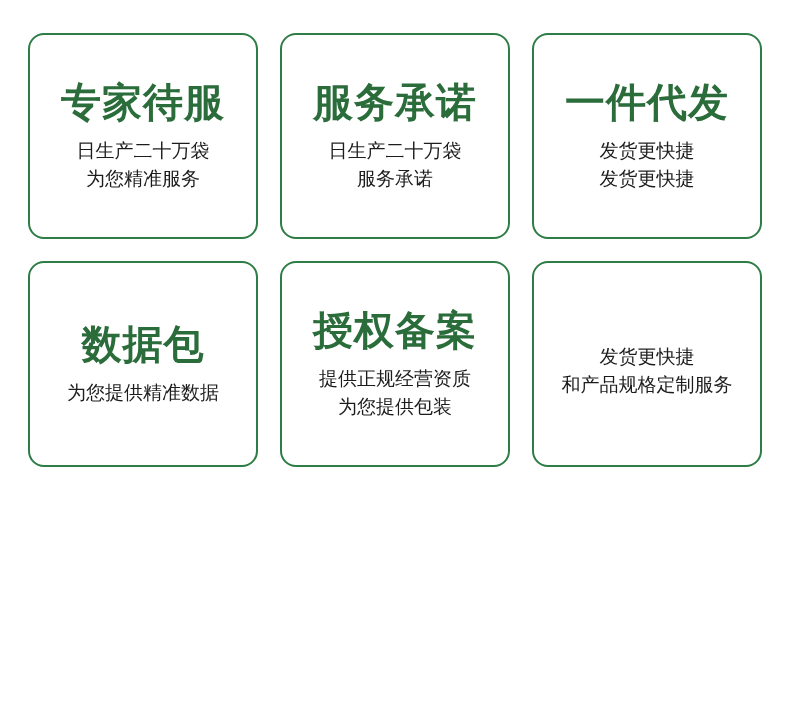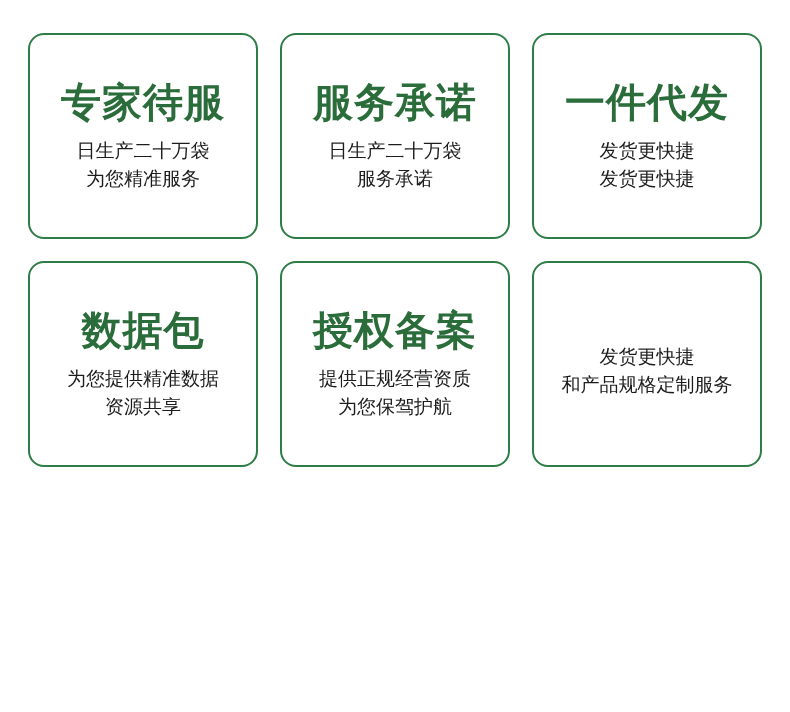--- a/index.html
+++ b/index.html
@@ -109,29 +109,28 @@
       <div class="card-desc">
         <span class="line">发货更快捷</span>
         <span class="line">发货更快捷</span>
       </div>
     </div>
 
     <div class="card">
       <div class="card-title">数据包</div>
       <div class="card-desc">
         <span class="line">为您提供精准数据</span>
-        <span class="line">资源共享</span>
       </div>
     </div>
 
     <div class="card">
       <div class="card-title">授权备案</div>
       <div class="card-desc">
         <span class="line">提供正规经营资质</span>
-        <span class="line">为您保驾护航</span>
+        <span class="line">为您提供包装</span>
       </div>
     </div>
 
     <div class="card">
       <div class="card-desc">
         <span class="line">发货更快捷</span>
         <span class="line">和产品规格定制服务</span>
       </div>
     </div>
 

